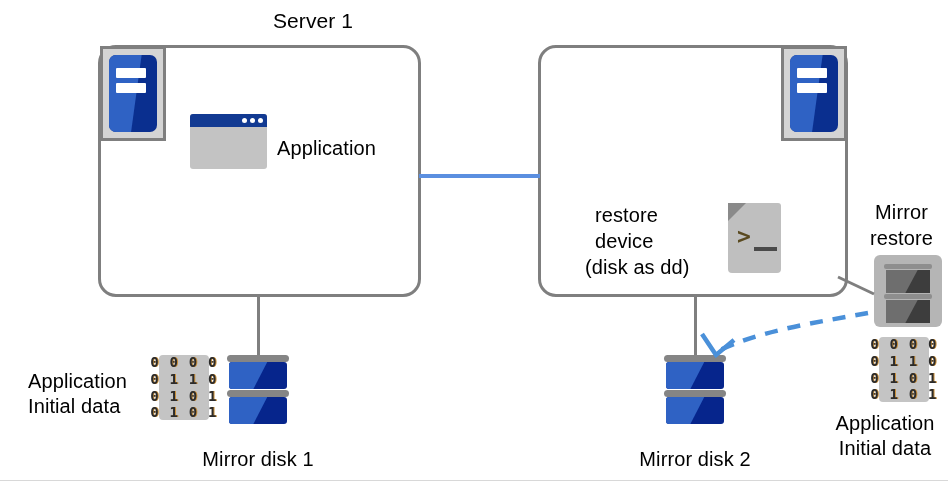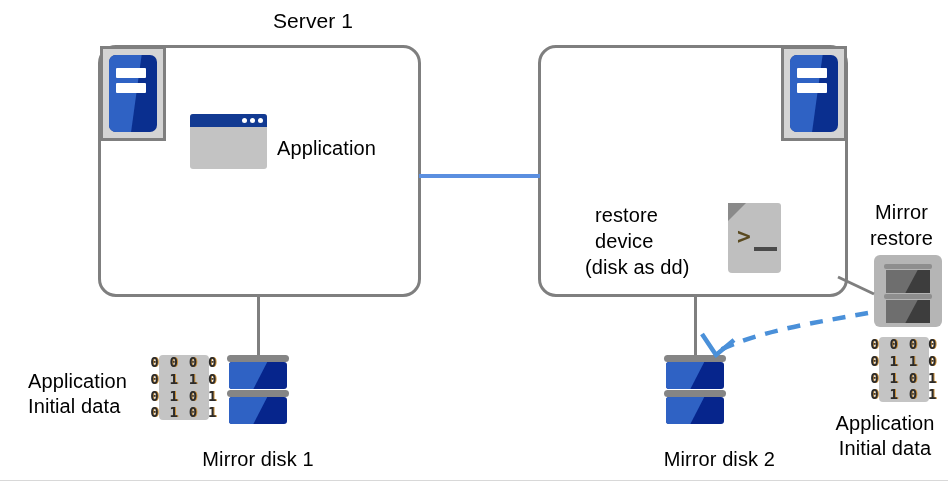--- a/index.html
+++ b/index.html
@@ -303,21 +303,21 @@
   <div class="lbl t-body right" style="left:28px; top:394px; width:122px;">Initial data</div>
 
   <div class="line-v" style="left:694px; top:296px; height:60px;"></div>
 
   <div class="disk" style="left:664px; top:355px;">
     <div class="cap" style="top:0px;"></div>
     <div class="platter" style="top:7px;"></div>
     <div class="cap" style="top:35px;"></div>
     <div class="platter" style="top:42px;"></div>
   </div>
-  <div class="lbl t-body center" style="left:615px; top:447px; width:160px;text-align:right;">Mirror disk 2</div>
+  <div class="lbl t-body center" style="left:615px; top:447px; width:160px;">Mirror disk 2</div>
 
   <div class="bin-box" style="left:879px; top:337px; width:50px; height:65px;">
     <div class="row">0 0 0 0</div>
     <div class="row">0 1 1 0</div>
     <div class="row">0 1 0 1</div>
     <div class="row">0 1 0 1</div>
   </div>
   <div class="lbl t-body center" style="left:822px; top:411px; width:126px;">Application</div>
   <div class="lbl t-body center" style="left:822px; top:436px; width:126px;">Initial data</div>
 

